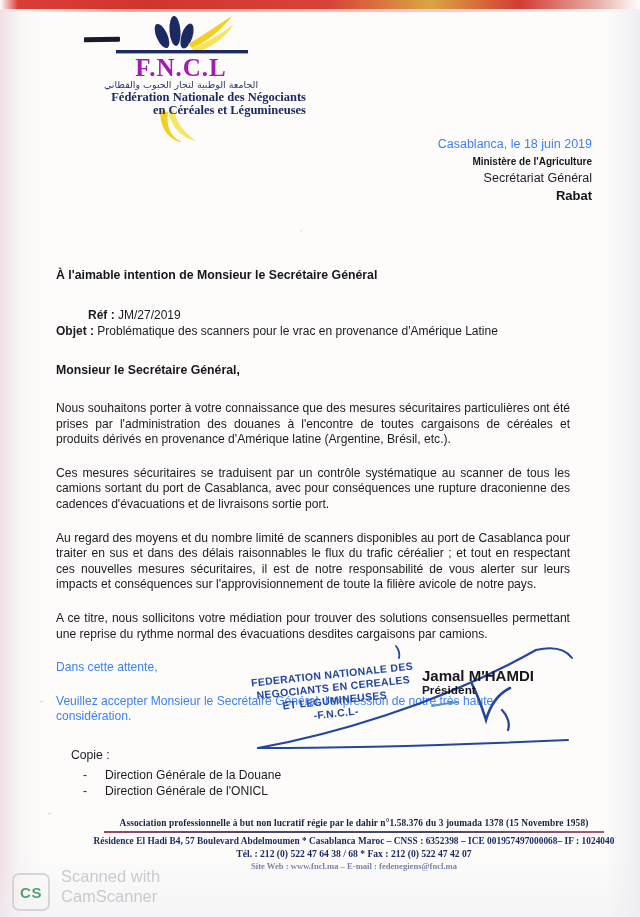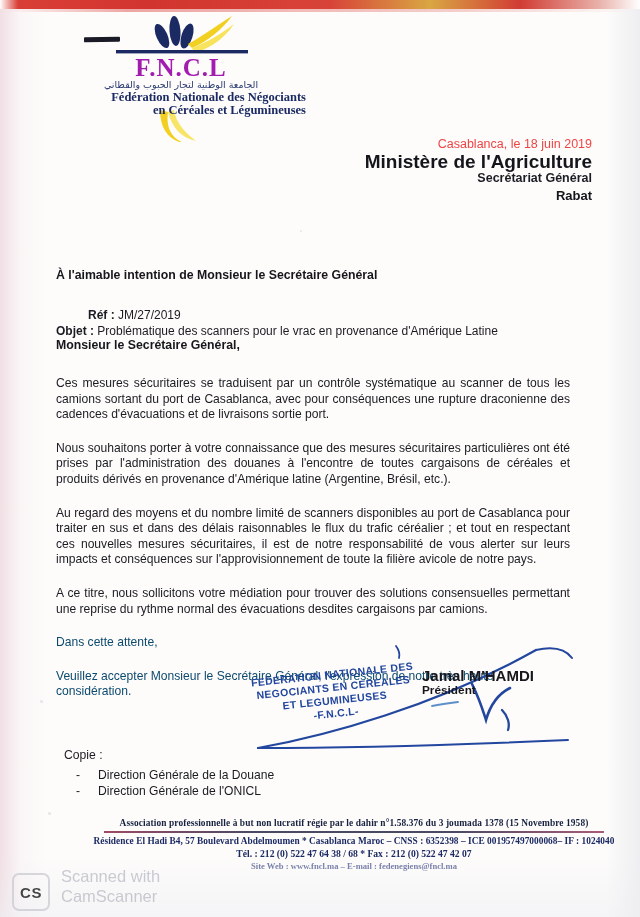--- a/index.html
+++ b/index.html
@@ -114,58 +114,58 @@
   .logo-sub2 { top: 89px; font-size: 12.5px; }
 
   
   .dest {
     position: absolute;
     top: 136px;
     right: 48px;
     text-align: right;
     line-height: 17px;
   }
-  .dest .date { font-size: 12.5px; color: #ef4444; text-align: right; }
-  .dest .ministry { font-size: 19px; font-weight: bold; color: #15151c; }
-  .dest .secretariat { font-size: 12.5px; color: #1c1c24; font-weight: bold; }
+  .dest .date { font-size: 12.5px; color: #3b82f6; text-align: right; }
+  .dest .ministry { font-size: 10px; font-weight: bold; color: #15151c; }
+  .dest .secretariat { font-size: 12.5px; color: #1c1c24; }
   .dest .city { font-size: 13px; font-weight: bold; color: #15151c; }
 
   
   .body-wrap {
     position: absolute;
     top: 268px;
     left: 56px;
     width: 514px;
   }
   .attn {
     font-size: 12.3px;
     font-weight: bold;
     color: #16161c;
     margin-bottom: 26px;
   }
   .refline { font-size: 12px; color: #1b1b22; margin-bottom: 2px; padding-left: 32px; }
-  .objline { font-size: 12px; color: #1b1b22; }
+  .objline { font-size: 12px; color: #1b1b22; margin-bottom: 25px; }
   .refline .lbl, .objline .lbl { font-weight: bold; }
   .salut {
     font-size: 12.3px;
     font-weight: bold;
     color: #16161c;
     margin-bottom: 24px;
   }
   .para {
     font-size: 12.1px;
     line-height: 15.6px;
     text-align: justify;
     color: #1b1b22;
     margin-bottom: 18px;
   }
   .plain {
     font-size: 12.1px;
     line-height: 15.6px;
-    color: #0c4a6e;
+    color: #3b82f6;
     margin-bottom: 18px;
     text-align: left;
   }
 
   
   .sig-zone {
     position: absolute;
     top: 650px;
     left: 236px;
     width: 360px;
@@ -198,21 +198,21 @@
     font-size: 11.8px;
     font-weight: bold;
     color: #16161c;
   }
   .sig-ink { position: absolute; top: -6px; left: 0; }
 
   
   .copie {
     position: absolute;
     top: 748px;
-    left: 64px;
+    left: 71px;
     width: 330px;
   }
   .copie-title { font-size: 12.2px; color: #1b1b22; margin-bottom: 5px; }
   .copie-item {
     font-size: 12.1px;
     color: #1b1b22;
     line-height: 16px;
     padding-left: 34px;
     position: relative;
   }
@@ -273,21 +273,21 @@
     left: 12px;
     bottom: 6px;
     display: flex;
     align-items: center;
     opacity: .72;
   }
   .cam-badge {
     width: 34px; height: 34px;
     border: 2.5px solid #c9c9d2;
     border-radius: 7px;
-    color: #000000;
+    color: #15803d;
     font-size: 15px;
     font-weight: bold;
     display: flex;
     align-items: center;
     justify-content: center;
     font-family: "Liberation Sans", sans-serif;
     letter-spacing: .5px;
     margin-top: 12px;
   }
   .cam-text {
@@ -343,22 +343,22 @@
 
     <div class="refline">
       <span class="lbl">Réf :</span><span> JM/27/2019</span>
     </div>
     <div class="objline">
       <span class="lbl">Objet :</span><span> Problématique des scanners pour le vrac en provenance d'Amérique Latine</span>
     </div>
 
     <div class="salut">Monsieur le Secrétaire Général,</div>
 
+    <div class="para">Nous souhaitons porter à votre connaissance que des mesures sécuritaires particulières ont été prises par l'administration des douanes à l'encontre de toutes cargaisons de céréales et produits dérivés en provenance d'Amérique latine (Argentine, Brésil, etc.).</div>
     <div class="para">Ces mesures sécuritaires se traduisent par un contrôle systématique au scanner de tous les camions sortant du port de Casablanca, avec pour conséquences une rupture draconienne des cadences d'évacuations et de livraisons sortie port.</div>
-    <div class="para">Nous souhaitons porter à votre connaissance que des mesures sécuritaires particulières ont été prises par l'administration des douanes à l'encontre de toutes cargaisons de céréales et produits dérivés en provenance d'Amérique latine (Argentine, Brésil, etc.).</div>
     <div class="para">Au regard des moyens et du nombre limité de scanners disponibles au port de Casablanca pour traiter en sus et dans des délais raisonnables le flux du trafic céréalier ; et tout en respectant ces nouvelles mesures sécuritaires, il est de notre responsabilité de vous alerter sur leurs impacts et conséquences sur l'approvisionnement de toute la filière avicole de notre pays.</div>
     <div class="para">A ce titre, nous sollicitons votre médiation pour trouver des solutions consensuelles permettant une reprise du rythme normal des évacuations desdites cargaisons par camions.</div>
     <div class="plain">Dans cette attente,</div>
     <div class="plain">Veuillez accepter Monsieur le Secrétaire Général, l'expression de notre très haute considération.</div>
   </div>
 
   <div class="sig-zone">
     <svg class="sig-ink" width="360" height="116" viewBox="0 0 360 116">
       <path d="M22 104 C90 92 200 62 300 6" stroke="#23479e" stroke-width="2.2" fill="none" stroke-linecap="round"></path>
       <path d="M22 104 C110 104 240 100 332 96" stroke="#23479e" stroke-width="2" fill="none" stroke-linecap="round"></path>

